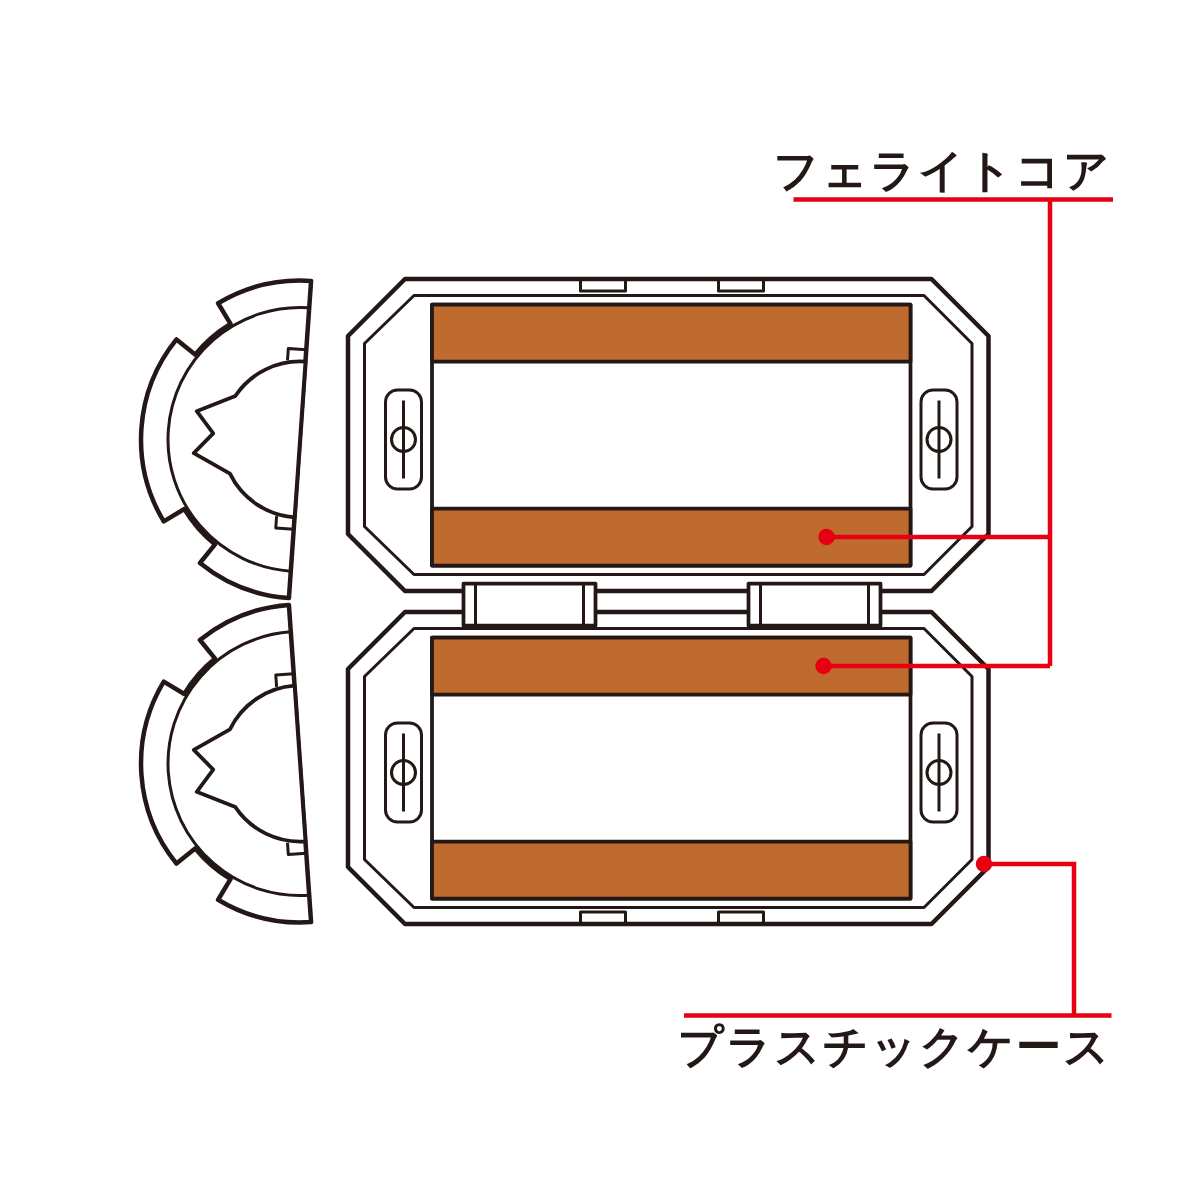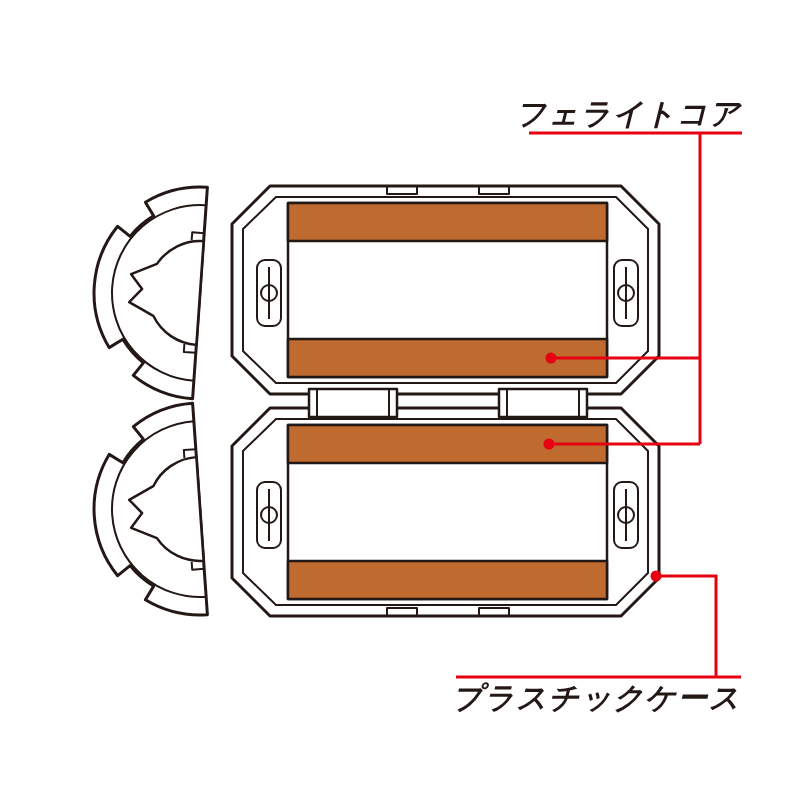--- a/index.html
+++ b/index.html
@@ -1,16 +1,16 @@
 <!DOCTYPE html>
 <html><head>
 <meta charset="utf-8">
 <style>
   html,body{margin:0;padding:0;background:#fff;}
-  .stage{position:relative;width:800px;height:800px;overflow:hidden;font-style:italic;}
+  .stage{position:relative;width:800px;height:800px;overflow:hidden;}
   svg{display:block;}
   svg text{
     font-family:"Liberation Sans","DejaVu Sans",sans-serif;
     font-weight:bold;
     letter-spacing:1.5px;
   }
 </style>
 </head>
 <body>
 

